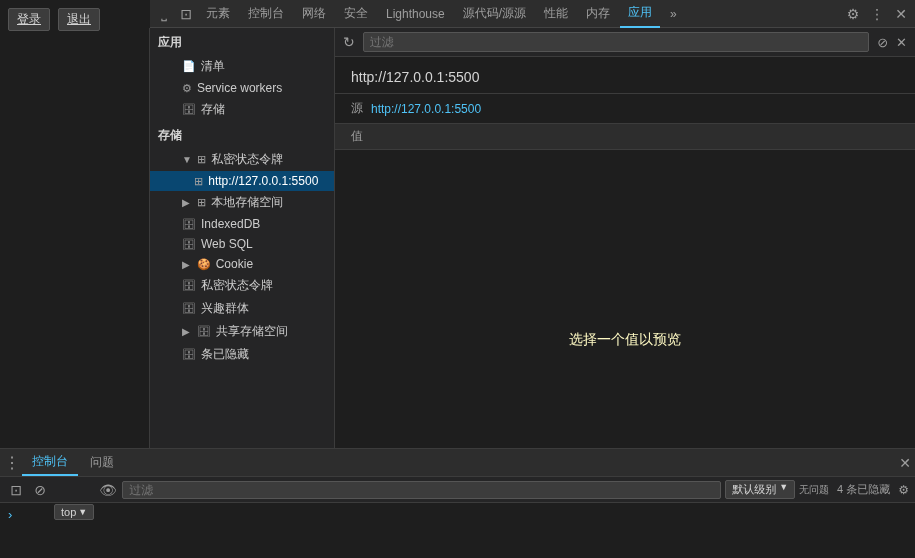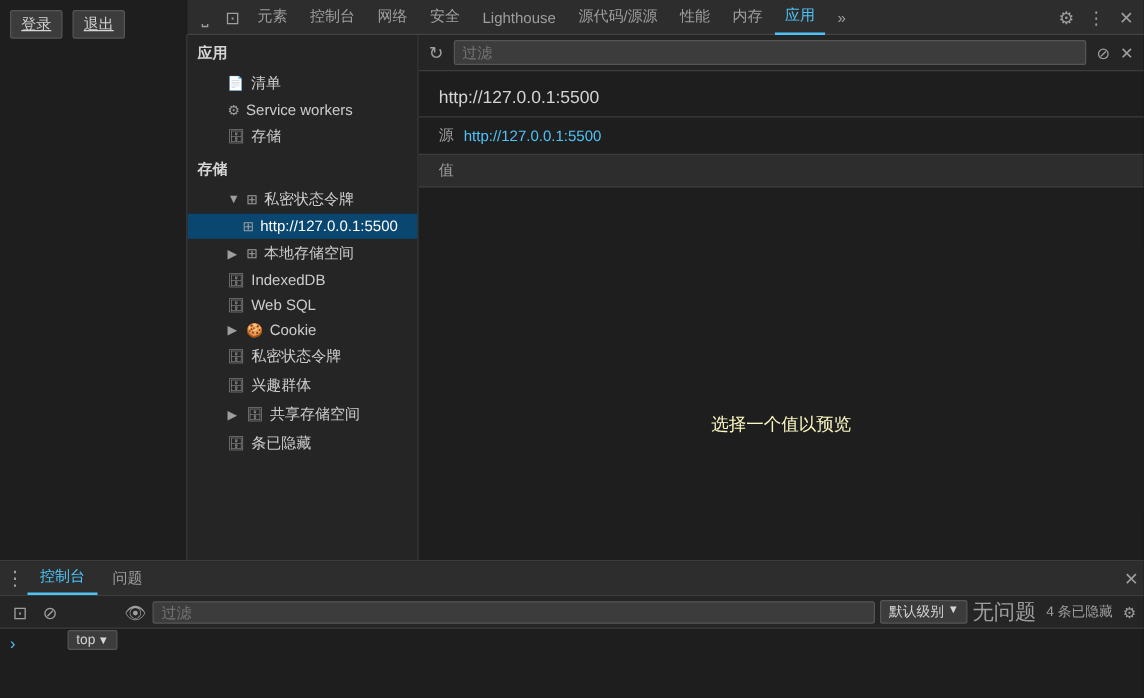--- a/index.html
+++ b/index.html
@@ -262,21 +262,21 @@
       padding: 1px 6px;
       font-size: 11px;
       cursor: pointer;
       border-radius: 2px;
       display: flex;
       align-items: flex-start;
       gap: 3px;
     }
     .console-status {
       color: #9e9e9e;
-      font-size: 17px;
+      font-size: 10px;
       white-space: nowrap;
     }
     .console-settings-icon { color: #9e9e9e; cursor: pointer; }
     .console-body {
       padding: 4px 8px;
       height: calc(100% - 54px);
       overflow-y: auto;
     }
     .console-prompt {
       display: flex;

